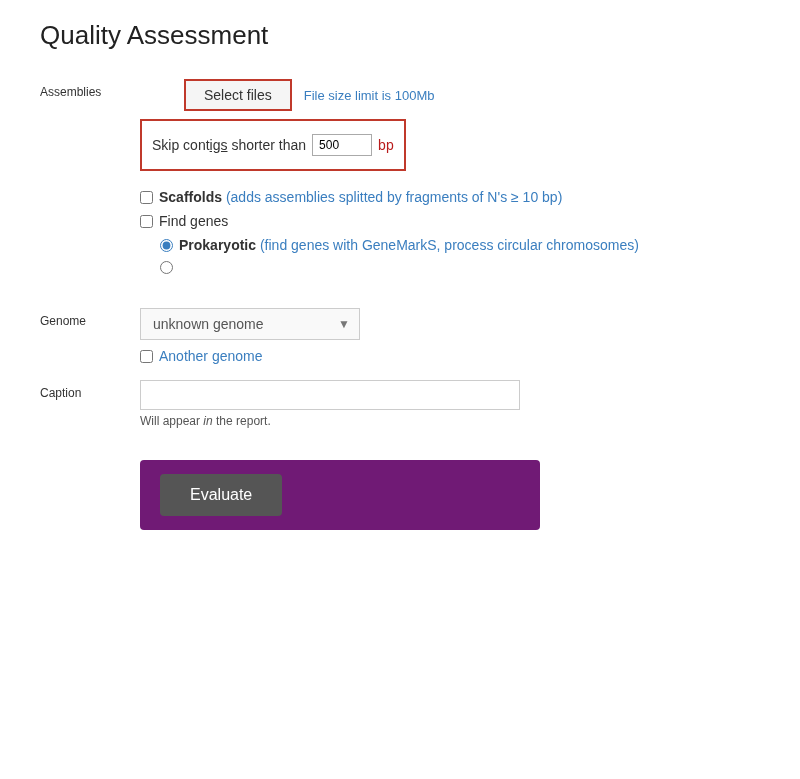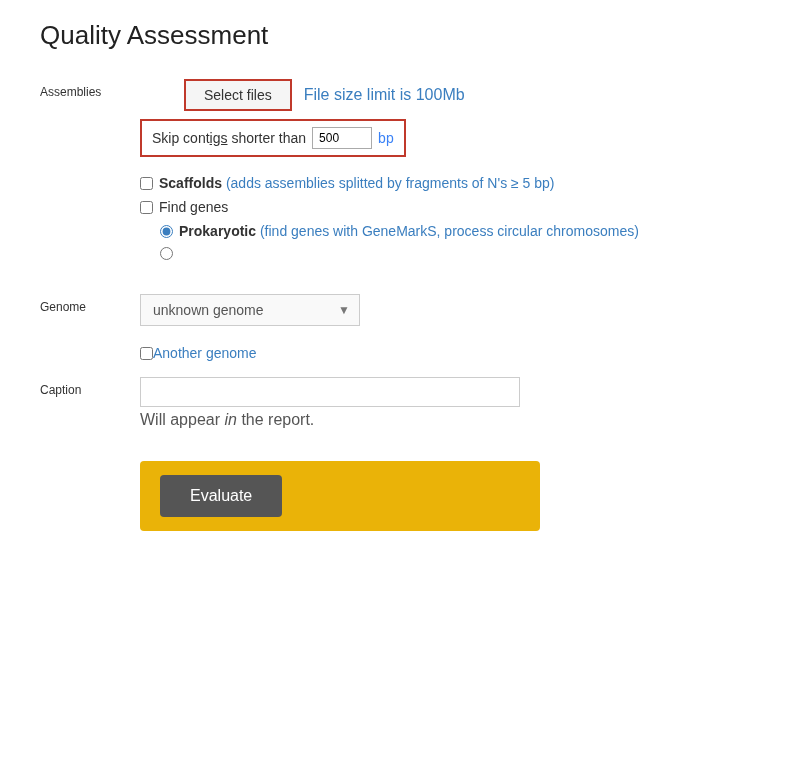--- a/index.html
+++ b/index.html
@@ -43,21 +43,21 @@
     }
     .select-files-btn {
       border: 2px solid #c0392b;
       background: #f5f5f5;
       padding: 6px 18px;
       font-size: 14px;
       cursor: pointer;
       color: #333;
     }
     .file-size-note {
-      font-size: 16px;
+      font-size: 13px;
       color: #3a7ebf;
     }
     .drop-zone {
       border: 1.5px dashed #aaa;
       width: 380px;
       height: 150px;
       display: flex;
       align-items: center;
       justify-content: center;
       color: #bbb;
@@ -93,40 +93,40 @@
       border-right: 5px solid transparent;
       border-top: 6px solid #999;
     }
     
     .skip-row {
       display: flex;
       align-items: center;
       gap: 6px;
       border: 2px solid #c0392b;
       display: inline-flex;
-      padding: 6px 10px;
+      padding: 13px 10px;
       margin-bottom: 18px;
     }
     .skip-label {
       font-size: 14px;
       color: #333;
     }
     .skip-label em {
       font-style: normal;
       text-decoration: underline;
     }
     .skip-input {
       border: 1px solid #aaa;
       padding: 3px 6px;
       width: 60px;
       font-size: 12px;
     }
     .skip-bp {
       font-size: 14px;
-      color: #3b82f6;
+      color: #b91c1c;
     }
     
     .options-section {
       margin-bottom: 18px;
     }
     .option-row {
       display: flex;
       align-items: center;
       gap: 6px;
       margin-bottom: 8px;
@@ -143,21 +143,21 @@
     .option-text .option-desc {
       color: #3a7ebf;
     }
     .radio-sub {
       margin-left: 20px;
     }
     .select-wrapper {
       position: relative;
       display: inline-block;
       width: 220px;
-      margin-bottom: 19px;
+      margin-bottom: 8px;
     }
     .select-wrapper select {
       width: 100%;
       border: 1px solid #ccc;
       background: #f9f9f9;
       padding: 7px 30px 7px 12px;
       font-size: 14px;
       color: #555;
       appearance: none;
       -webkit-appearance: none;
@@ -168,47 +168,47 @@
       right: 10px;
       top: 50%;
       transform: translateY(-50%);
       pointer-events: none;
       color: #777;
       font-size: 12px;
     }
     .another-genome-row {
       display: flex;
       align-items: center;
-      gap: 0;
+      gap: 6px;
     }
     .another-genome-link {
       color: #3a7ebf;
       text-decoration: none;
       font-size: 14px;
     }
     
     .caption-input {
       border: 1px solid #ccc;
       padding: 6px 8px;
       width: 380px;
       font-size: 14px;
       display: block;
       margin-bottom: 4px;
     }
     .caption-note {
-      font-size: 16px;
+      font-size: 12px;
       color: #555;
     }
     .caption-note em {
       font-style: italic;
     }
     
     .evaluate-section {
       margin-top: 32px;
-      background: #eab308;
+      background: #701a75;
       padding: 14px 20px;
       width: 400px;
       border-radius: 4px;
       display: flex;
       align-items: center;
       justify-content: flex-start;
     }
     .evaluate-btn {
       background: #555;
       color: #fff;
@@ -239,21 +239,21 @@
       <span class="skip-bp">bp</span>
     </div>
 
     
     <div class="options-section">
       <div class="option-row">
         <input type="checkbox" id="scaffolds" style="">
         <label for="scaffolds">
           <span class="option-text">
             <strong>Scaffolds</strong>
-            <span class="option-desc">(adds assemblies splitted by fragments of N's ≥ 5 bp)</span>
+            <span class="option-desc">(adds assemblies splitted by fragments of N's ≥ 10 bp)</span>
           </span>
         </label>
       </div>
       <div class="option-row">
         <input type="checkbox" id="findgenes" style="">
         <label for="findgenes">
           <span class="option-text">Find genes</span>
         </label>
       </div>
       <div class="option-row radio-sub">

